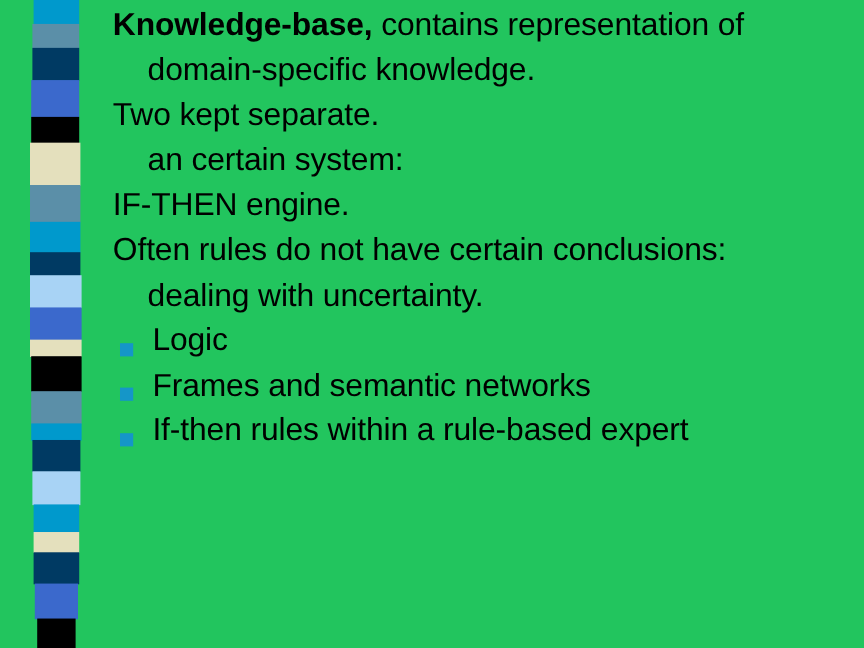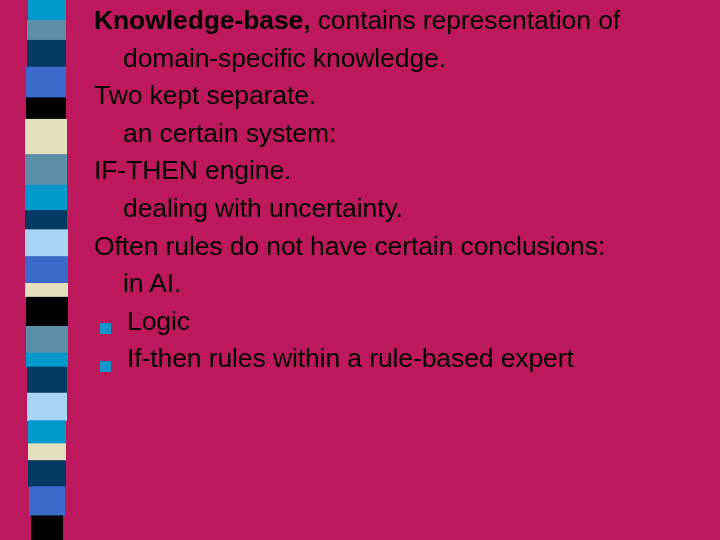--- a/index.html
+++ b/index.html
@@ -10,21 +10,21 @@
     width: 720px;
     height: 540px;
     background: #ffffff;
     font-family: "Liberation Sans", sans-serif;
     overflow: hidden;
   }
   #slide {
     position: relative;
     width: 720px;
     height: 540px;
-    background: #be185d;
+    background: #22c55e;
   }
 
   
   #decor-stripe {
     position: absolute;
     left: 0;
     top: 0;
     width: 90px;
     height: 540px;
   }
@@ -115,28 +115,31 @@
     </svg>
   </div>
 
   <div id="content">
     <div id="paragraphs">
         <div class="line"><span class="lead">Knowledge-base,</span><span class="rest"> contains representation of</span></div>
         <div class="line indent"><span class="rest">domain-specific knowledge.</span></div>
         <div class="line"><span class="rest">Two kept separate.</span></div>
         <div class="line indent"><span class="rest">an certain system:</span></div>
         <div class="line"><span class="rest">IF-THEN engine.</span></div>
+        <div class="line"><span class="rest">Often rules do not have certain conclusions:</span></div>
         <div class="line indent"><span class="rest">dealing with uncertainty.</span></div>
-        <div class="line"><span class="rest">Often rules do not have certain conclusions:</span></div>
-        <div class="line indent"><span class="rest">in AI.</span></div>
       </div>
     <div id="bullet-list">
         <div class="bullet-row">
           <span class="bullet-marker" style="background: rgb(21, 150, 200);"></span>
           <span class="bullet-text">Logic</span>
+        </div>
+        <div class="bullet-row">
+          <span class="bullet-marker" style="background: rgb(21, 150, 200);"></span>
+          <span class="bullet-text">Frames and semantic networks</span>
         </div>
         <div class="bullet-row">
           <span class="bullet-marker" style="background: rgb(21, 150, 200);"></span>
           <span class="bullet-text">If-then rules within a rule-based expert</span>
         </div>
       </div>
   </div>
 
 </div>
 

